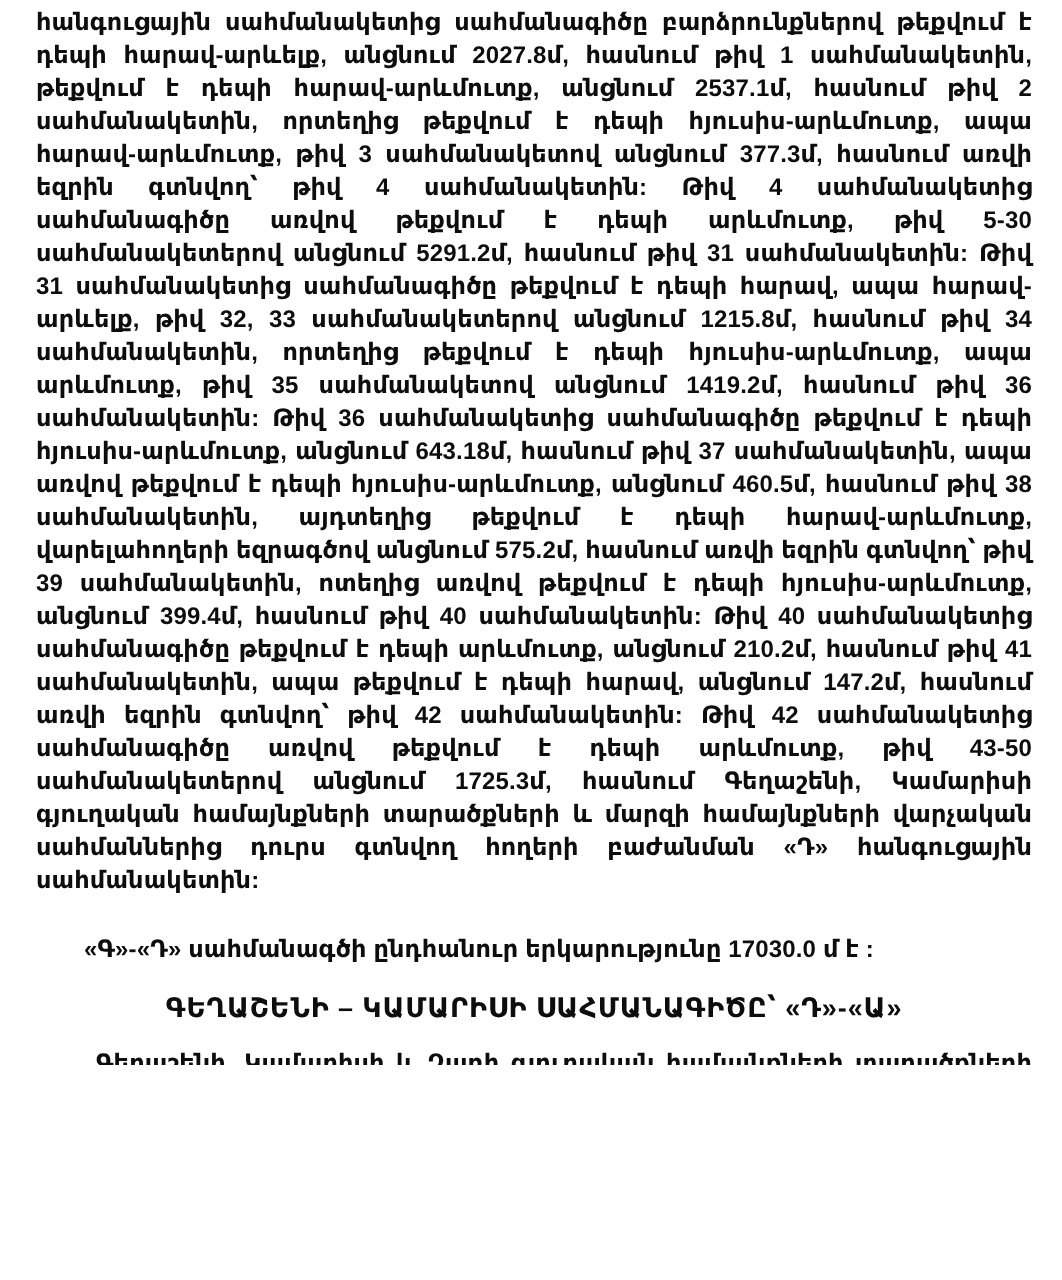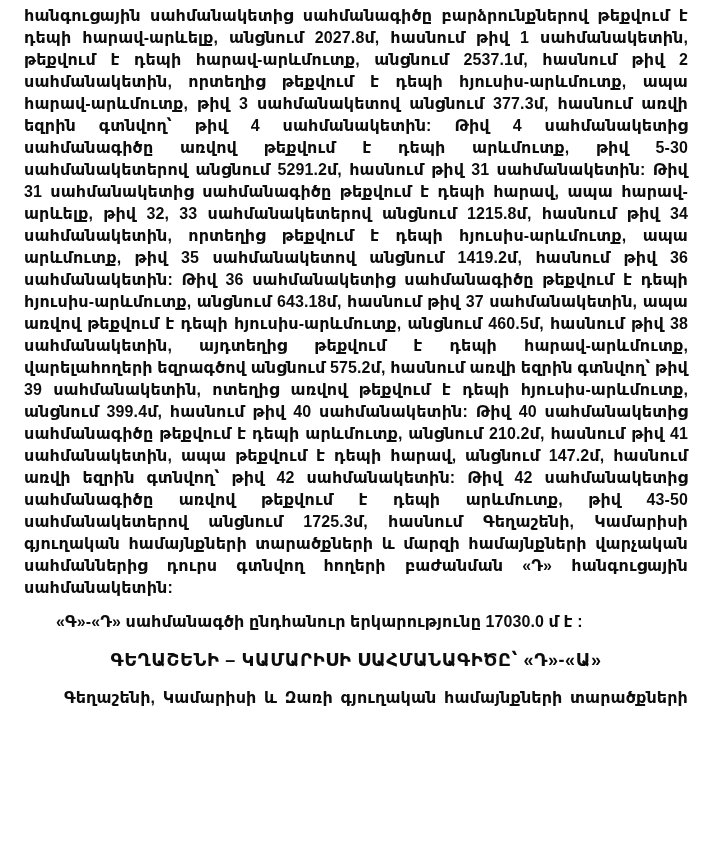--- a/index.html
+++ b/index.html
@@ -26,21 +26,21 @@
     letter-spacing: 0.1px;
     filter: contrast(1.05);
   }
   .body-paragraph {
     text-align: justify;
   }
   .p-indent {
     text-indent: 40px;
   }
   .summary-line {
-    margin-top: 12px;
+    margin-top: 24px;
     padding-left: 32px;
     text-align: left;
   }
   .section-heading {
     margin-top: 16px;
     margin-bottom: 16px;
     text-align: center;
     font-weight: 700;
     font-size: 18px;
     letter-spacing: 0.6px;

